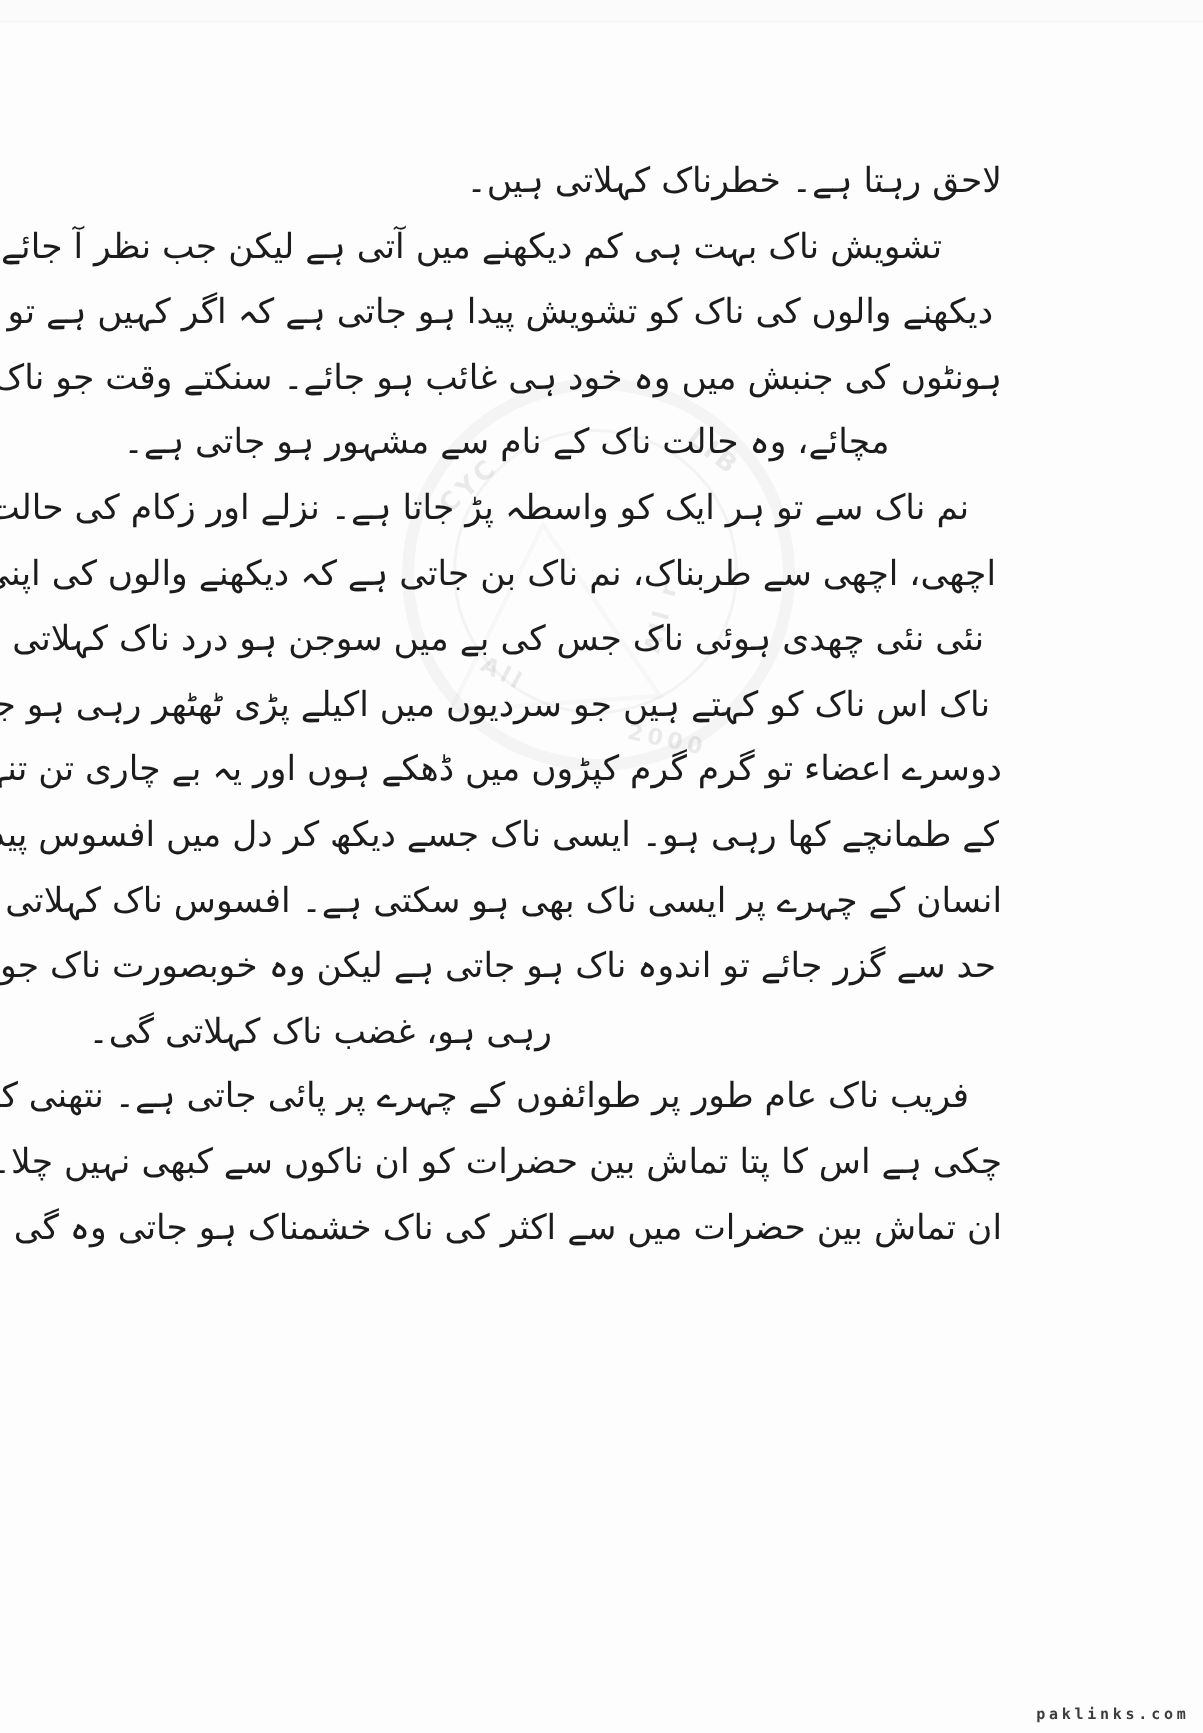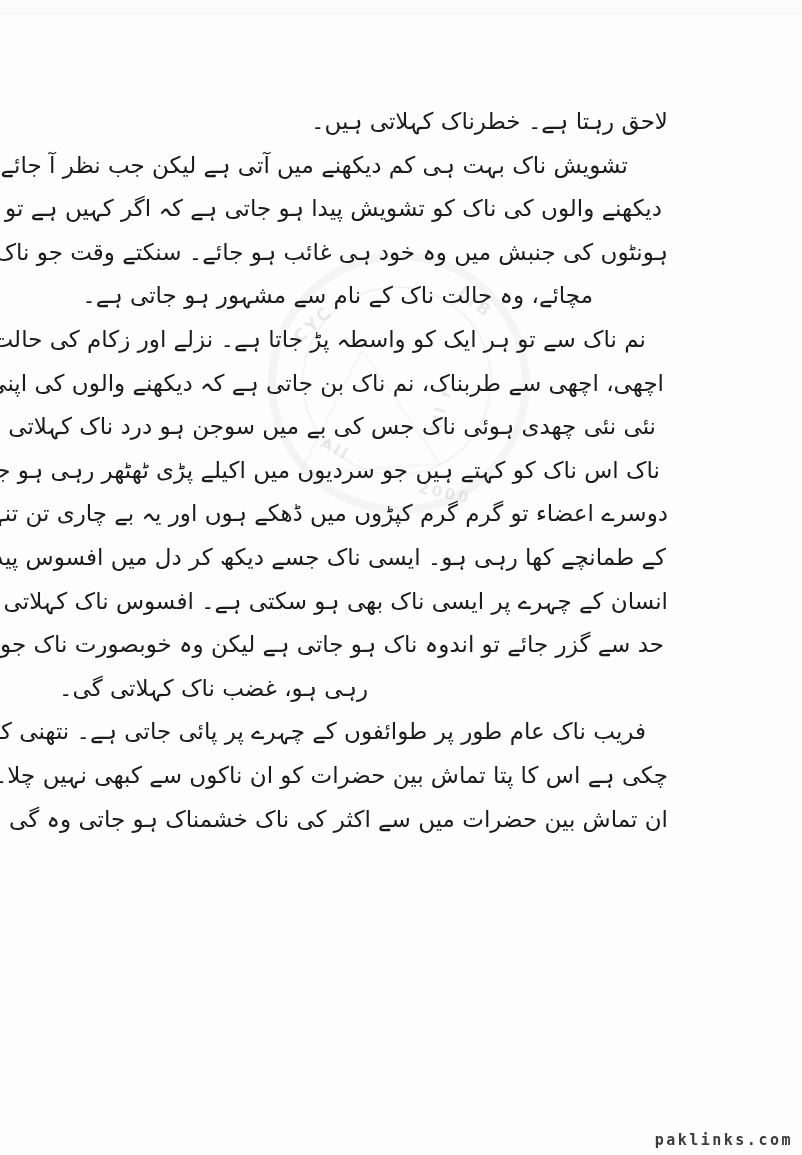--- a/index.html
+++ b/index.html
@@ -97,21 +97,21 @@
   .l16 { padding-right: 22px; }
   .l17 { padding-right: 0; }
   .l18 { padding-right: 0; }
   .l19 { padding-right: 92px; }
   
   .footer-credit {
     position: absolute;
     right: 9px;
     bottom: 6px;
     font-family: "DejaVu Sans Mono", monospace;
-    font-size: 15px;
+    font-size: 10px;
     font-weight: bold;
     letter-spacing: 2.5px;
     color: #3c3c3c;
   }
 </style>
 </head>
 <body>
 
 <div class="page">
 

